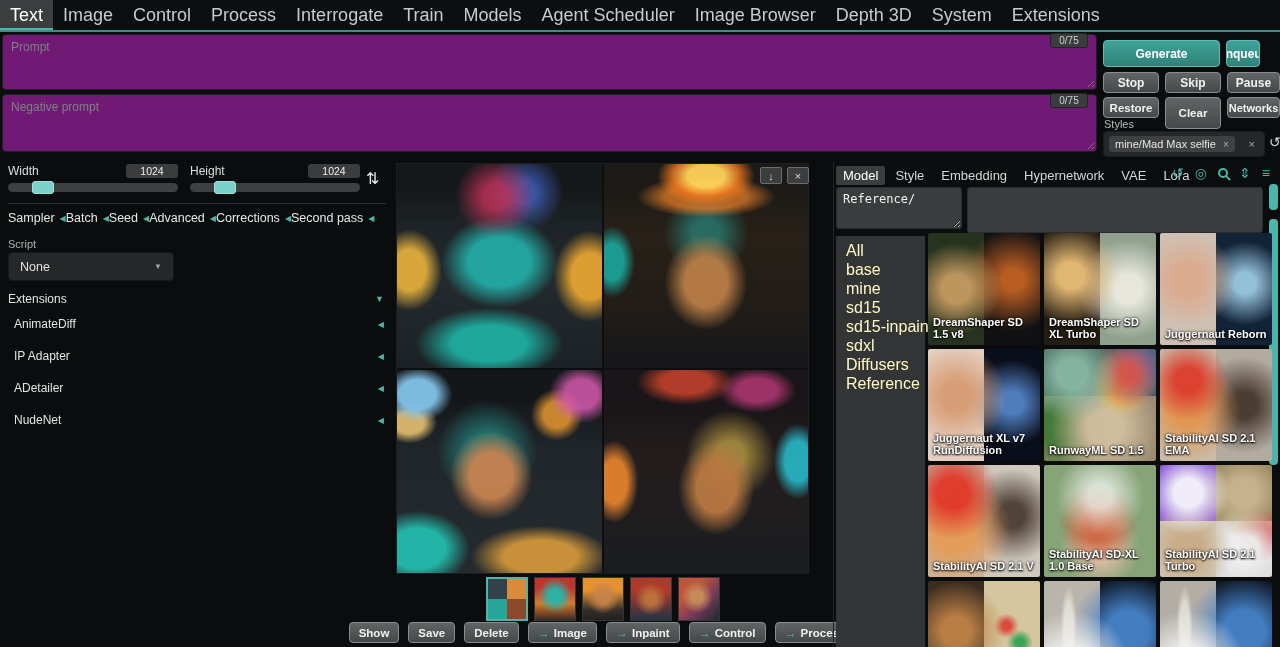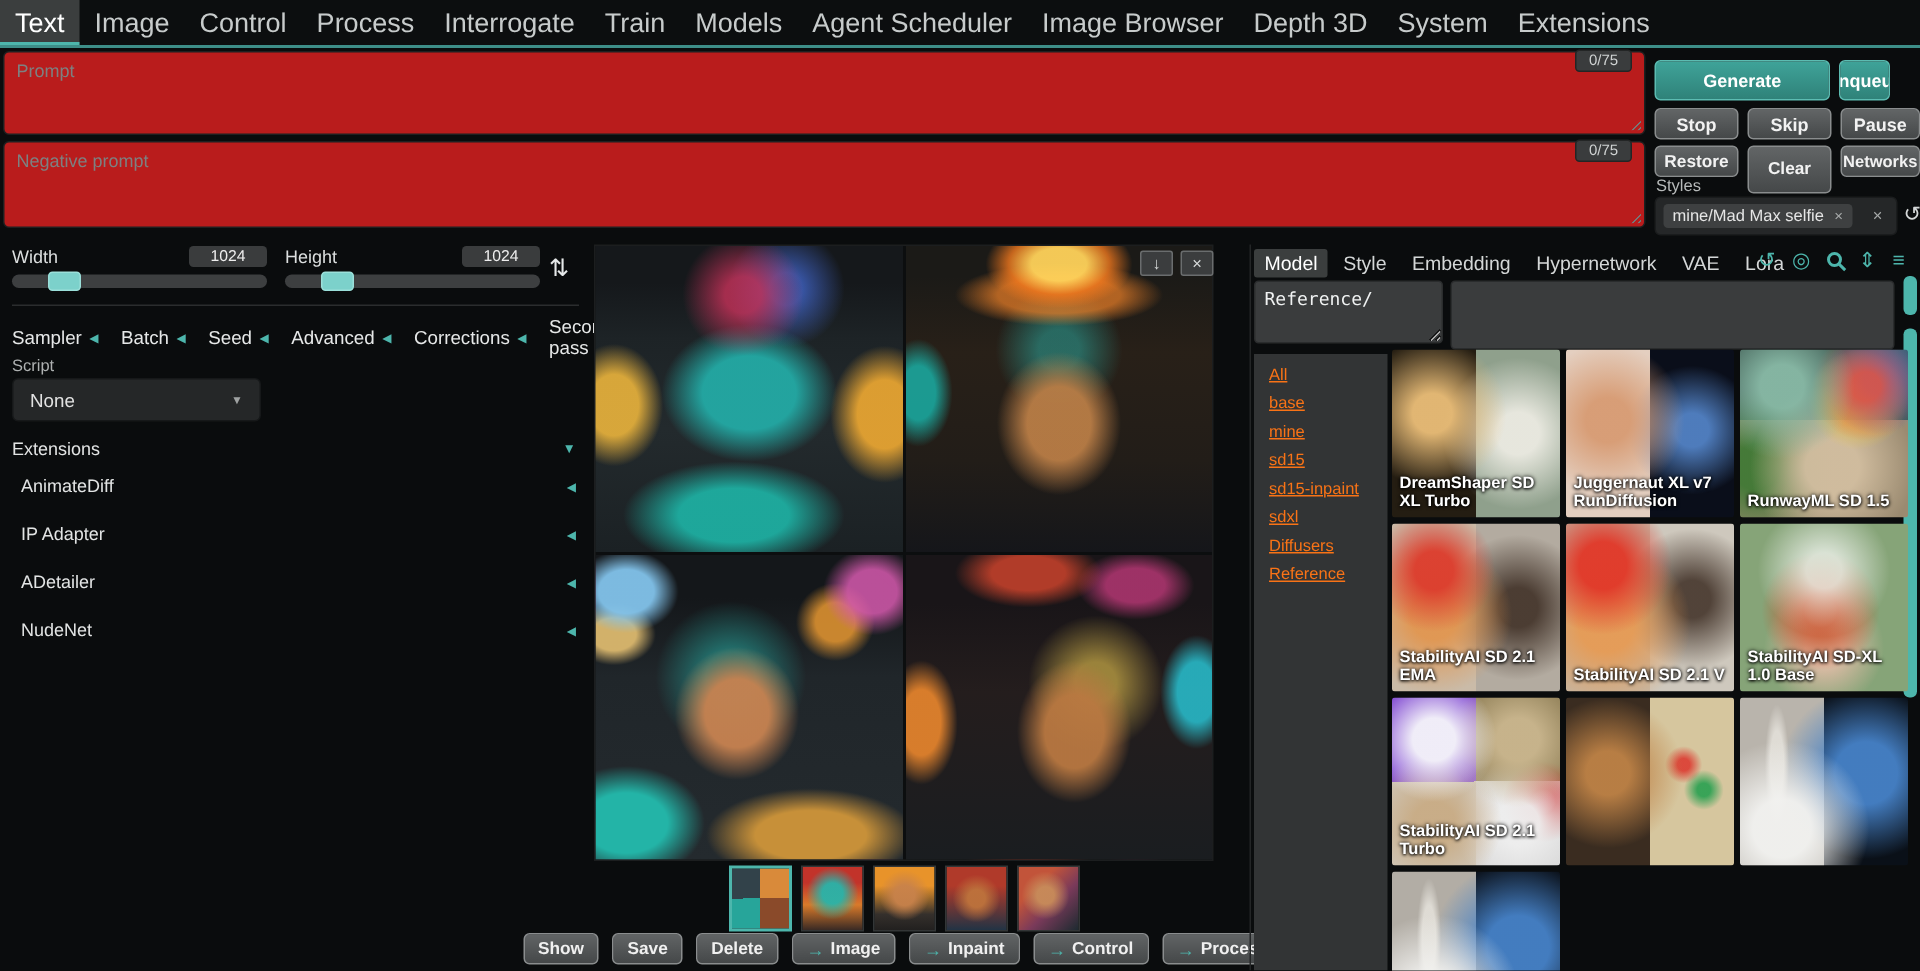--- a/index.html
+++ b/index.html
@@ -10,21 +10,21 @@
     font-family:"Liberation Sans", sans-serif; font-size:12px;
   }
 
   
   #nav { position:absolute; left:0; top:0; width:1280px; height:32px;
          background:#0c0e0f; border-bottom:2px solid #3d8e88; display:flex; align-items:stretch; }
   .nav-tab { padding:0 10px; display:flex; align-items:center; font-size:18px; color:#c7cbcb; cursor:pointer; white-space:nowrap; }
   .nav-tab.active { background:#3b3e3e; color:#ffffff; box-shadow: inset 0 -2px 0 #4db6ac; }
 
   
-  .prompt-box { position:absolute; left:2px; width:1095px; background:#b91c1c; border:1px solid #1e2021; border-radius:4px; }
+  .prompt-box { position:absolute; left:2px; width:1095px; background:#701a75; border:1px solid #1e2021; border-radius:4px; }
   #prompt-box { top:34px; height:56px; }
   #neg-box { top:94px; height:58px; }
   .prompt-box textarea {
     width:100%; height:100%; background:transparent; border:none; resize:none; outline:none;
     color:#e8e8e8; font-family:"Liberation Sans", sans-serif; font-size:12px; padding:5px 8px;
   }
   .prompt-box textarea::placeholder { color:#7d8081; }
   .resize-corner { position:absolute; right:2px; bottom:2px; width:9px; height:9px;
     background:repeating-linear-gradient(135deg, transparent 0 2px, #777 2px 3px);
     clip-path:polygon(100% 0, 100% 100%, 0 100%); }
@@ -63,21 +63,21 @@
   .sl-head { display:flex; justify-content:space-between; align-items:center; }
   .sl-label { font-size:12px; color:#dcdfdf; }
   .sl-value { width:52px; height:14px; background:#3a3c3d; border-radius:3px; font-size:10.5px; color:#eee;
     display:flex; align-items:center; justify-content:center; }
   .sl-track { margin-top:5px; height:9px; background:#3d3f40; border-radius:5px; position:relative; cursor:pointer; }
   .sl-handle { position:absolute; left:24px; top:-2px; width:22px; height:13px; background:#7cd1cb;
     border:1px solid #9be0da; border-radius:3px; cursor:grab; }
   #swap-dims { left:366px; top:169px; font-size:16px; color:#e6e9e9; cursor:pointer; }
   #divider { left:8px; top:203px; width:378px; height:1px; background:#2b2d2e; }
 
-  #acc-row { left:8px; top:211px; width:384px; display:flex; gap:15px; align-items:center; }
+  #acc-row { left:8px; top:211px; width:384px; display:flex; align-items:center; }
   .acc { display:flex; align-items:center; gap:5px; cursor:pointer; }
   .acc-label { font-size:12.5px; color:#e6e8e8; }
   .tri { color:#4db6ac; font-size:8px; }
 
   #script-label { left:8px; top:238px; font-size:11px; color:#aeb1b1; }
   #script-select { left:8px; top:252px; width:166px; height:29px; background:#252728; border:1px solid #161819;
     border-radius:4px; display:flex; align-items:center; padding:0 11px; font-size:12.5px; color:#e2e2e2; cursor:pointer; }
   .sel-caret { margin-left:auto; color:#9fa2a2; font-size:8px; }
 
   #ext-header { left:8px; top:292px; width:376px; display:flex; align-items:center; font-size:12px; color:#e2e4e4; }
@@ -158,21 +158,21 @@
     background:#4db6ac; transform:rotate(45deg); }
 
   #psearch { left:836px; top:187px; width:126px; height:42px; background:#3a3c3d; border:1px solid #2a2c2d;
     border-radius:3px; padding:4px 6px; font-size:12px; color:#f0f2f2; }
   #pdesc { left:967px; top:187px; width:296px; height:46px; background:#3a3c3d; border:1px solid #2a2c2d; border-radius:3px; }
   .scrollthumb { position:absolute; left:1269px; width:9px; background:#4db6ac; border-radius:4px; }
   #scroll1 { top:184px; height:26px; }
   #scroll2 { top:219px; height:246px; }
 
   #folders { left:836px; top:236px; width:89px; height:411px; background:#323435; padding:5px 0 0 10px; }
-  .folder { font-size:11px; color:#f97316; line-height:19px; cursor:pointer; white-space:nowrap;text-decoration:underline; }
+  .folder { font-size:16px; color:#fef9c3; line-height:19px; cursor:pointer; white-space:nowrap; }
 
   #cards { left:928px; top:233px; width:348px; height:414px; display:grid;
     grid-template-columns:112px 112px 112px; grid-auto-rows:112px; gap:4px; }
   .card { position:relative; border-radius:2px; overflow:hidden; cursor:pointer; background:#222; }
   .card-name { position:absolute; left:5px; right:3px; bottom:4px; font-size:11px; font-weight:700; color:#fff;
     line-height:1.15; text-shadow:0 1px 2px #000, 0 0 3px #000; }
   .c1{background:
     radial-gradient(circle at 25% 50%, rgba(205,160,100,.9) 0 14%, rgba(205,160,100,0) 45%),
     radial-gradient(circle at 76% 42%, rgba(240,120,40,.75) 0 10%, rgba(240,120,40,0) 48%),
     linear-gradient(90deg,#27331f 0 50%,#111013 50% 100%);}
@@ -498,25 +498,31 @@
 
     <div class="folder">sdxl</div>
 
     <div class="folder">Diffusers</div>
 
     <div class="folder">Reference</div>
   </div>
 
 <div id="cards">
 
+    <div class="card c1">
+      <span class="card-name">DreamShaper SD 1.5 v8</span>
+    </div>
 
     <div class="card c2">
       <span class="card-name">DreamShaper SD XL Turbo</span>
     </div>
 
+    <div class="card c3">
+      <span class="card-name">Juggernaut Reborn</span>
+    </div>
 
     <div class="card c4">
       <span class="card-name">Juggernaut XL v7 RunDiffusion</span>
     </div>
 
     <div class="card c5">
       <span class="card-name">RunwayML SD 1.5</span>
     </div>
 
     <div class="card c6">

